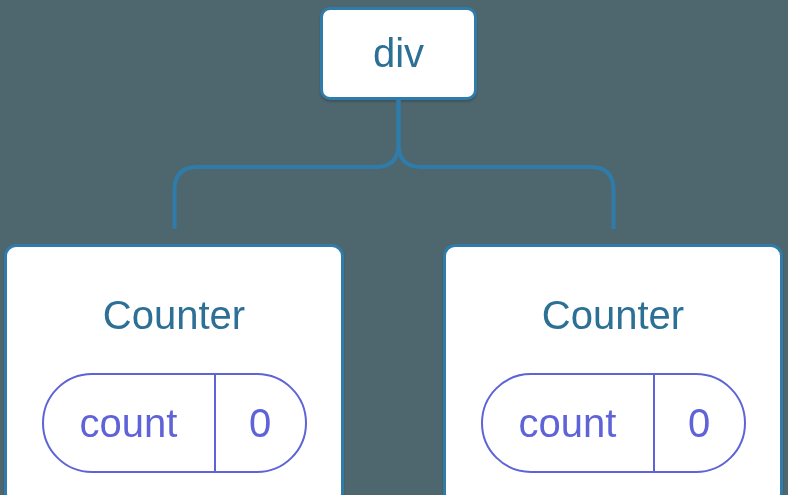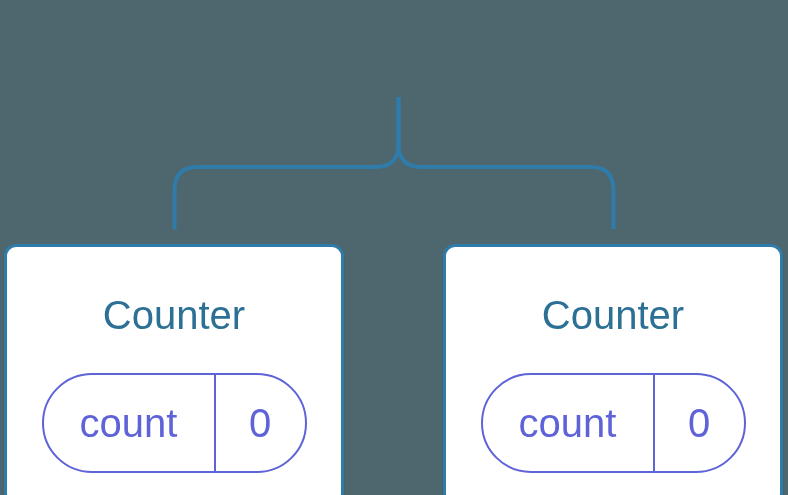--- a/index.html
+++ b/index.html
@@ -66,20 +66,23 @@
   .pill-value {
     width: 89px;
     display: flex; align-items: center; justify-content: center;
   }
 </style>
 </head>
 <body>
 
 <div class="stage">
 
+  <div class="node-root">
+    <span>div</span>
+  </div>
 
   <svg class="connectors" viewBox="0 0 788 495" xmlns="http://www.w3.org/2000/svg" aria-hidden="true">
     <path d="M398.5 97 V144 Q398.5 167 375.5 167 H197.5 Q174.5 167 174.5 190 V229" fill="none" stroke="currentColor" stroke-width="4"></path>
     <path d="M398.5 97 V144 Q398.5 167 421.5 167 H590.5 Q613.5 167 613.5 190 V229" fill="none" stroke="currentColor" stroke-width="4"></path>
   </svg>
 
   <div class="card card-left">
     <div class="card-title">Counter</div>
     <div class="state-pill">
       <span class="pill-key">count</span>

